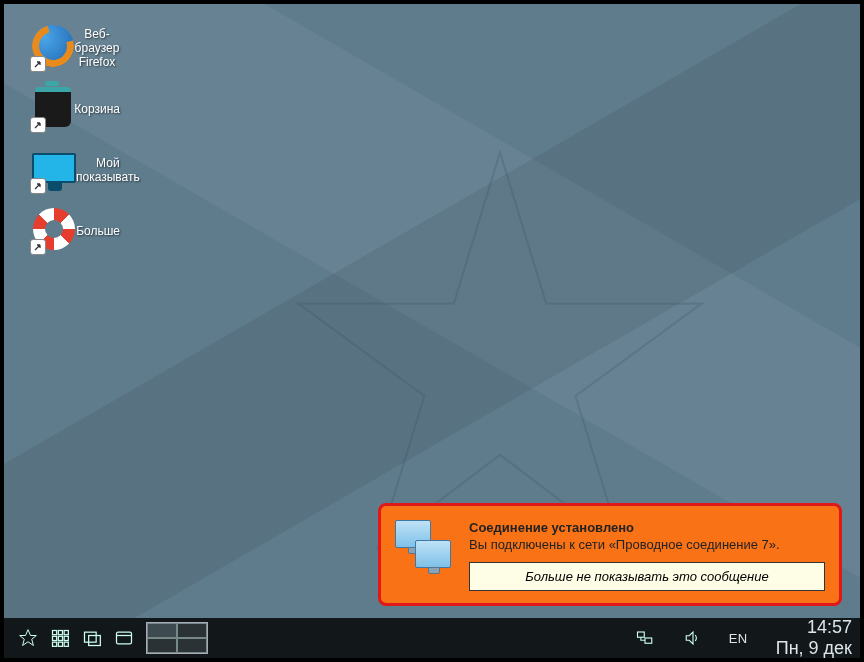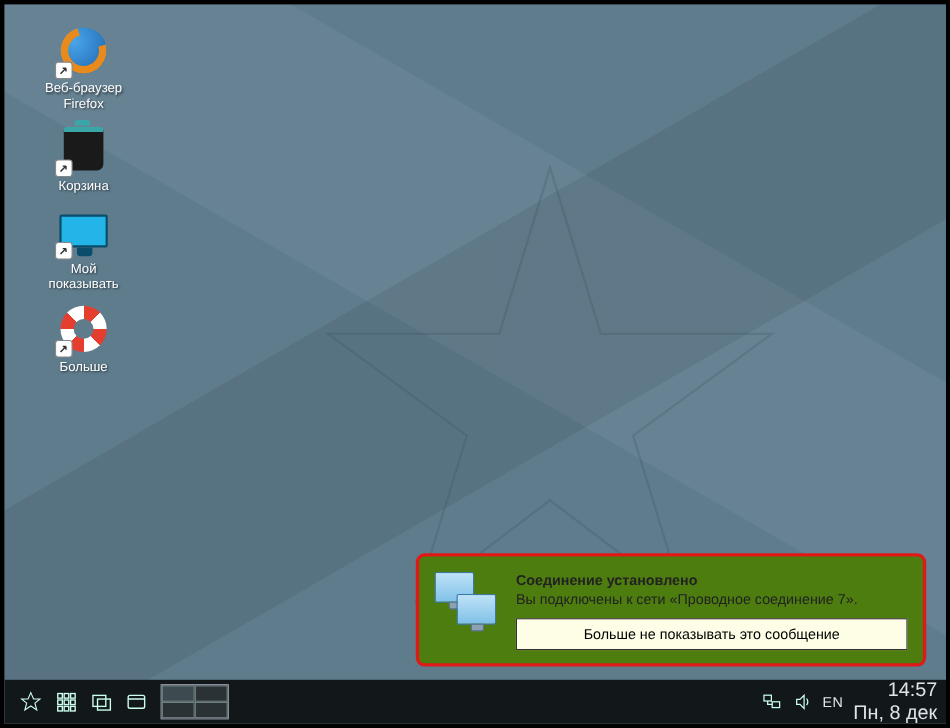--- a/index.html
+++ b/index.html
@@ -38,21 +38,21 @@
 .star-overlay svg { width: 100%; height: 100%; }
 .icons {
   position: absolute;
   top: 18px; left: 28px;
   display: flex;
   flex-direction: column;
   gap: 10px;
 }
 .ditem {
   display: flex;
-  flex-direction: column;
+  flex-direction: row;
   align-items: center;
   width: 88px;
   cursor: pointer;
   color: #fff;
   font-size: 12px;
   text-align: center;
   text-shadow: 1px 1px 2px rgba(0,0,0,0.6);
 }
 .ditem .ic {
   width: 48px; height: 48px;
@@ -134,21 +134,21 @@
   width: 18px; height: 18px;
   background: #5f7c8d;
   border-radius: 50%;
 }
 
 .notif {
   position: absolute;
   right: 18px;
   bottom: 52px;
   width: 464px;
-  background: #4d7c0f;
+  background: #f97316;
   border: 3px solid #e11818;
   border-radius: 8px;
   padding: 14px 14px 12px 14px;
   display: flex;
   gap: 14px;
 }
 .notif-icon {
   width: 60px; height: 54px;
   flex-shrink: 0;
   position: relative;
@@ -174,20 +174,21 @@
 .notif-body { flex: 1; font-size: 13px; color: #222; }
 .notif-body .ttl { font-weight: bold; margin-bottom: 2px; }
 .notif-body .msg { margin-bottom: 10px; }
 .notif-btn {
   width: 100%;
   padding: 6px 0;
   background: #fefde5;
   border: 1px solid #333;
   font-size: 13px;
   cursor: pointer;
+  font-style: italic;
 }
 
 .taskbar {
   position: absolute;
   left: 0; right: 0; bottom: 0;
   height: 40px;
   background: #12171a;
   display: flex;
   align-items: center;
   color: #dce5ea;
@@ -210,21 +211,21 @@
 }
 .pager div {
   border: 1px solid #788;
   background: #2b3236;
 }
 .pager div.active { background: #3d4a50; }
 .spacer { flex: 1; }
 .tray {
   display: flex;
   align-items: center;
-  gap: 5px;
+  gap: 24px;
 }
 .tray-ic {
   width: 24px; height: 24px;
   display: flex; align-items: center; justify-content: center;
   cursor: pointer;
 }
 .tray-ic svg { width: 18px; height: 18px; stroke: #cfe; fill: none; stroke-width: 1.5; }
 .lang { font-size: 13px; letter-spacing: 0.5px; cursor: pointer; }
 .clock { text-align: right; line-height: 1.15; font-size: 18px; cursor: pointer; margin-left: 4px; }
 </style>
@@ -348,17 +349,17 @@
       </div>
       <div class="tray-ic">
         <svg viewBox="0 0 24 24">
             <polygon points="3,9 7,9 12,4 12,20 7,15 3,15"></polygon>
             <path d="M15,8 Q18,12 15,16"></path>
           </svg>
       </div>
       <div class="lang">EN</div>
       <div class="clock">
         <div>14:57</div>
-        <div>Пн, 8 дек</div>
+        <div>Пн, 9 дек</div>
       </div>
     </div>
   </div>
 </div>
 
 </body></html>

